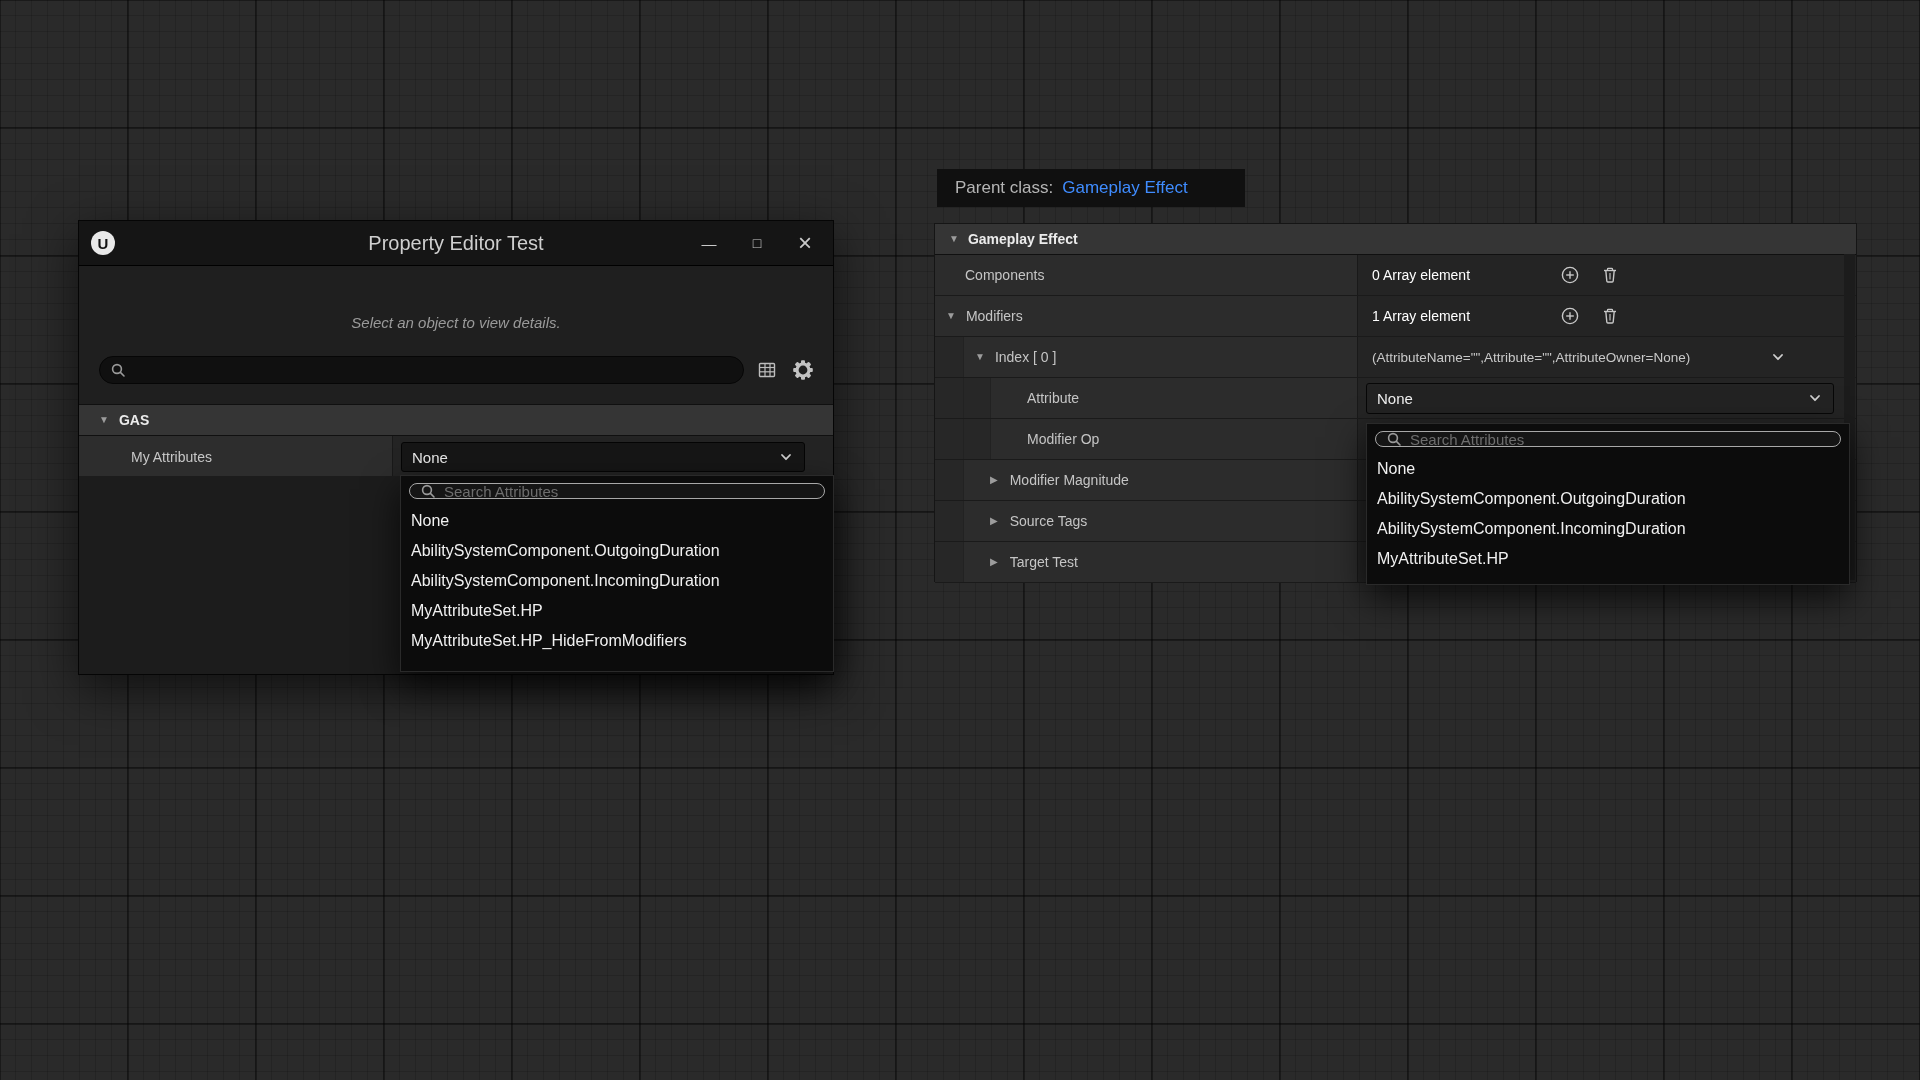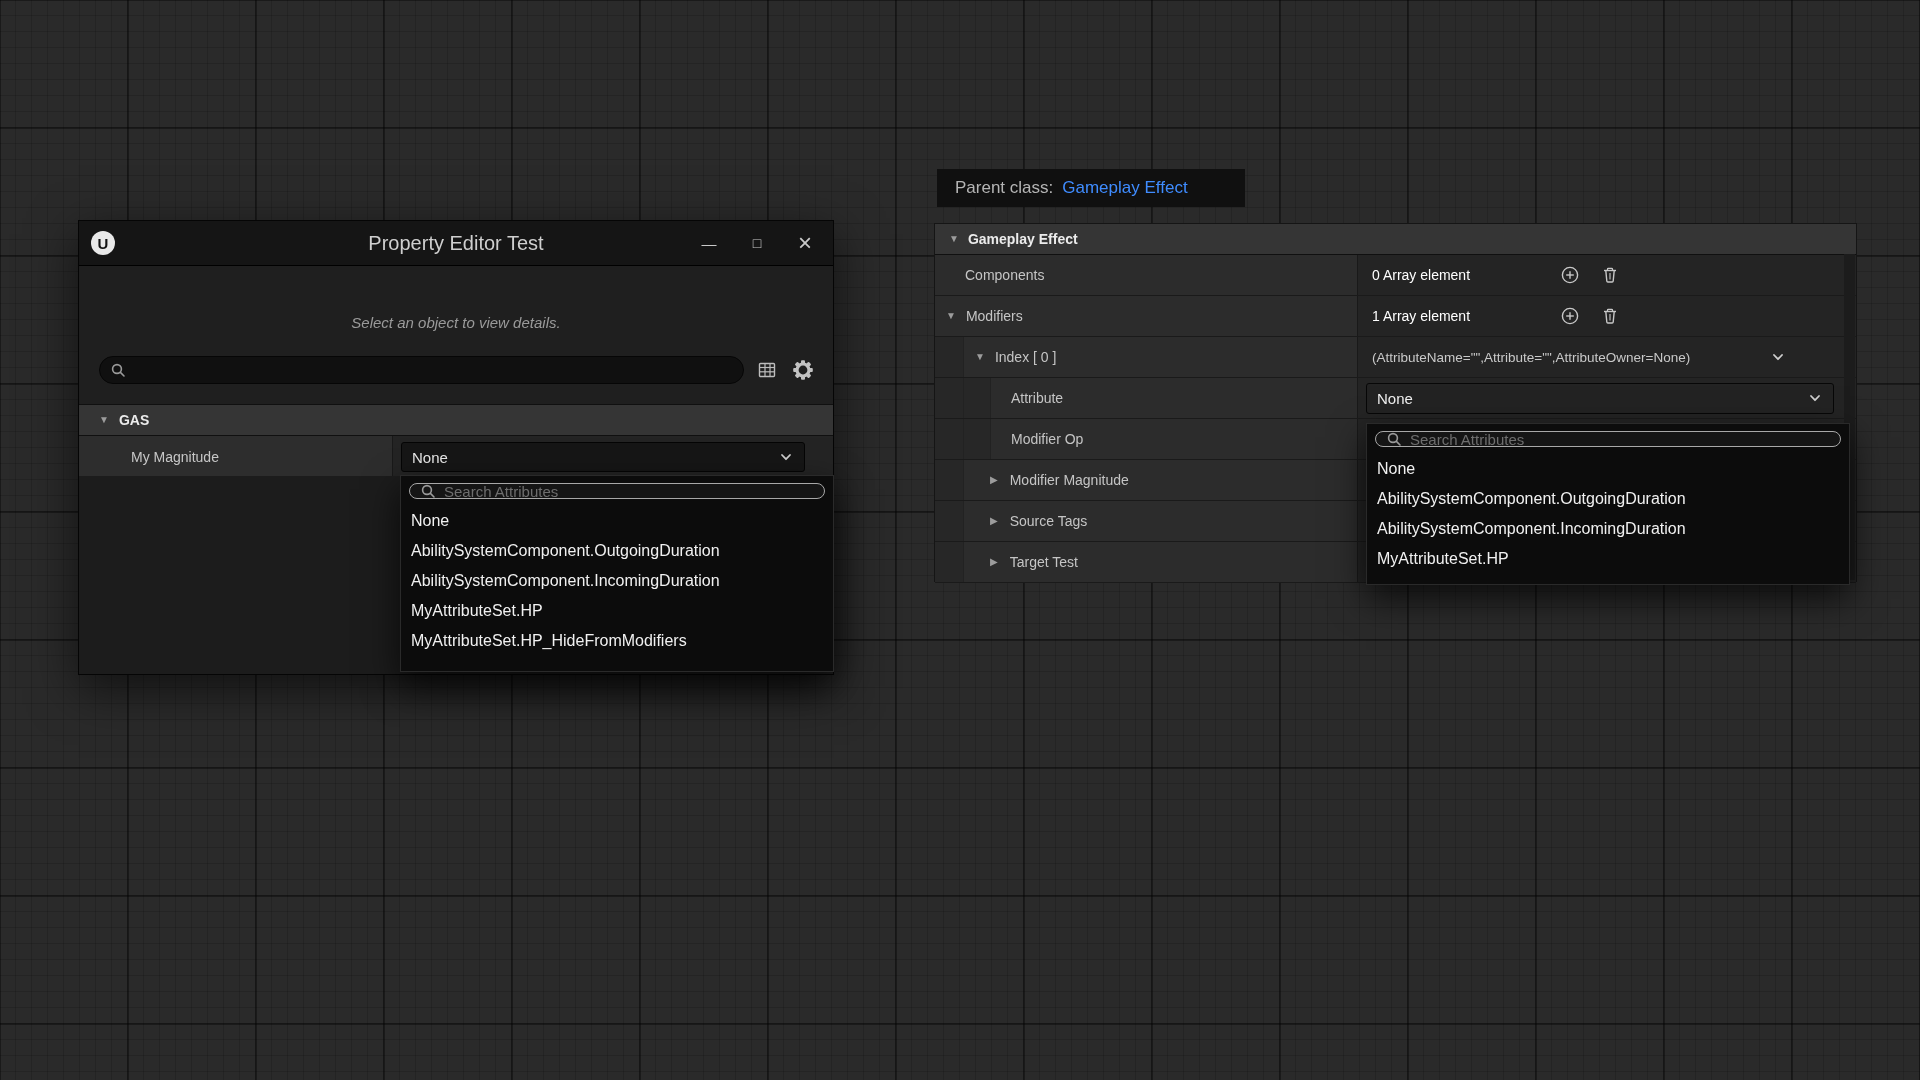--- a/index.html
+++ b/index.html
@@ -86,21 +86,21 @@
   .drow{display:flex;height:41px;border-bottom:1px solid #1a1a1a;box-sizing:border-box;position:relative;}
   .dname{width:423px;background:#2c2c2c;border-right:1px solid #191919;display:flex;align-items:center;
     box-sizing:border-box;color:#c5c5c5;font-size:14px;position:relative;}
   .dvalue{flex:1;background:#242424;display:flex;align-items:center;position:relative;color:#d2d2d2;font-size:14px;}
   .rail{width:28px;align-self:stretch;background:#272727;border-right:1px solid #222;flex:0 0 auto;}
   .rail2{width:26px;align-self:stretch;background:#272727;border-right:1px solid #222;flex:0 0 auto;}
   .pad30{padding-left:30px;}
   .tri-top{margin-left:11px;margin-right:10px;}
   .tri-sub{margin-left:11px;margin-right:10px;}
   .tri-leaf{margin-left:26px;margin-right:12px;}
-  .lbl-deep{margin-left:20px;}
+  .lbl-deep{margin-left:36px;}
   .arrtext{margin-left:14px;color:#ffffff;}
   .iconbtn{position:absolute;top:50%;transform:translateY(-50%);display:flex;cursor:pointer;}
   .icon-plus{left:202px;}
   .icon-trash{left:242px;}
   .structtext{margin-left:14px;font-size:13.5px;color:#c9c9c9;white-space:nowrap;}
   .row-chev{position:absolute;left:412px;top:50%;transform:translateY(-50%);display:flex;cursor:pointer;}
   .combo2{margin-left:8px;width:468px;height:31px;background:#232323;border:1px solid #070707;border-radius:3px;
     display:flex;align-items:center;box-sizing:border-box;padding:0 10px;color:#f0f0f0;font-size:15px;cursor:pointer;}
   .combo2 .chev{margin-left:auto;display:flex;}
   .right-dd{left:431px;top:199px;width:484px;height:162px;z-index:30;}
@@ -160,21 +160,21 @@
       </span>
     </div>
 
     <div class="cat-header">
       <span class="tri">▼</span>
       <span class="cat-label">GAS</span>
     </div>
 
     <div class="prop-row">
       <div class="name-cell">
-        <span>My Magnitude</span>
+        <span>My Attributes</span>
       </div>
       <div class="value-cell">
         <div class="combo">
           <span>None</span>
           <span class="chev">
             <svg width="16" height="16" viewBox="0 0 16 16">
                 <polyline points="4,6 8,10.2 12,6" fill="none" stroke="#cfcfcf" stroke-width="1.8" stroke-linecap="round" stroke-linejoin="round"></polyline>
               </svg>
           </span>
         </div>

